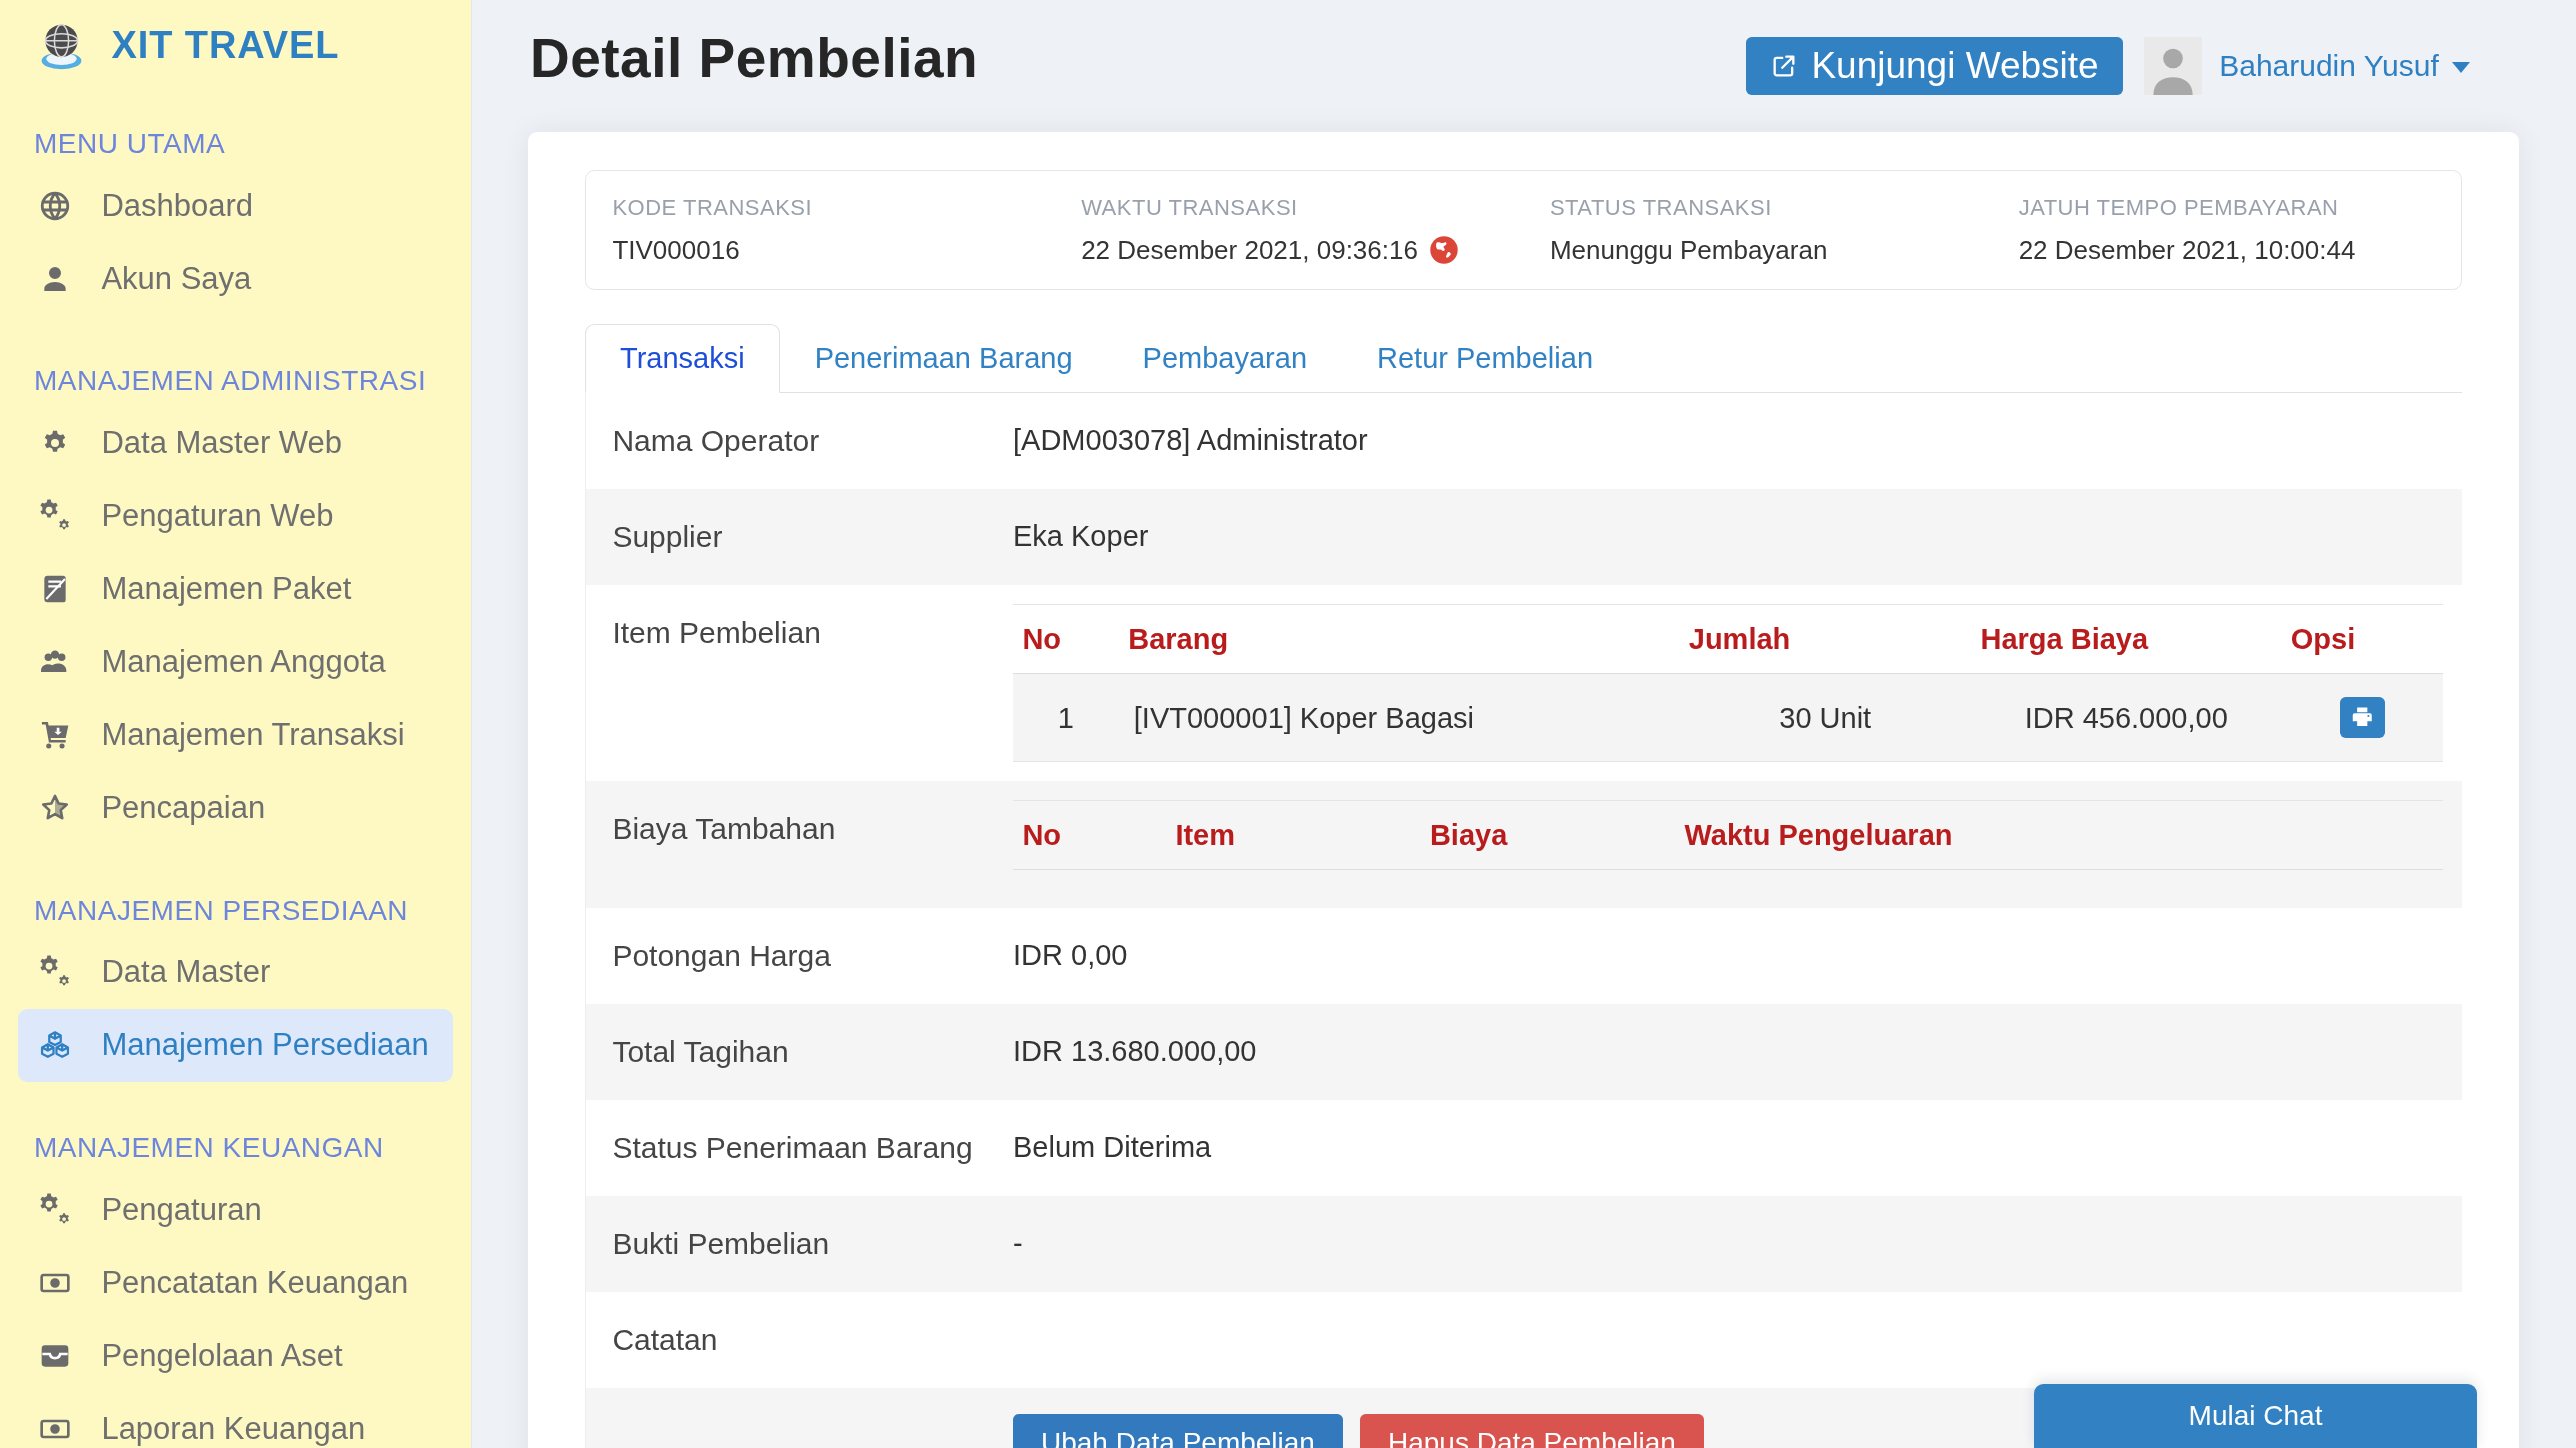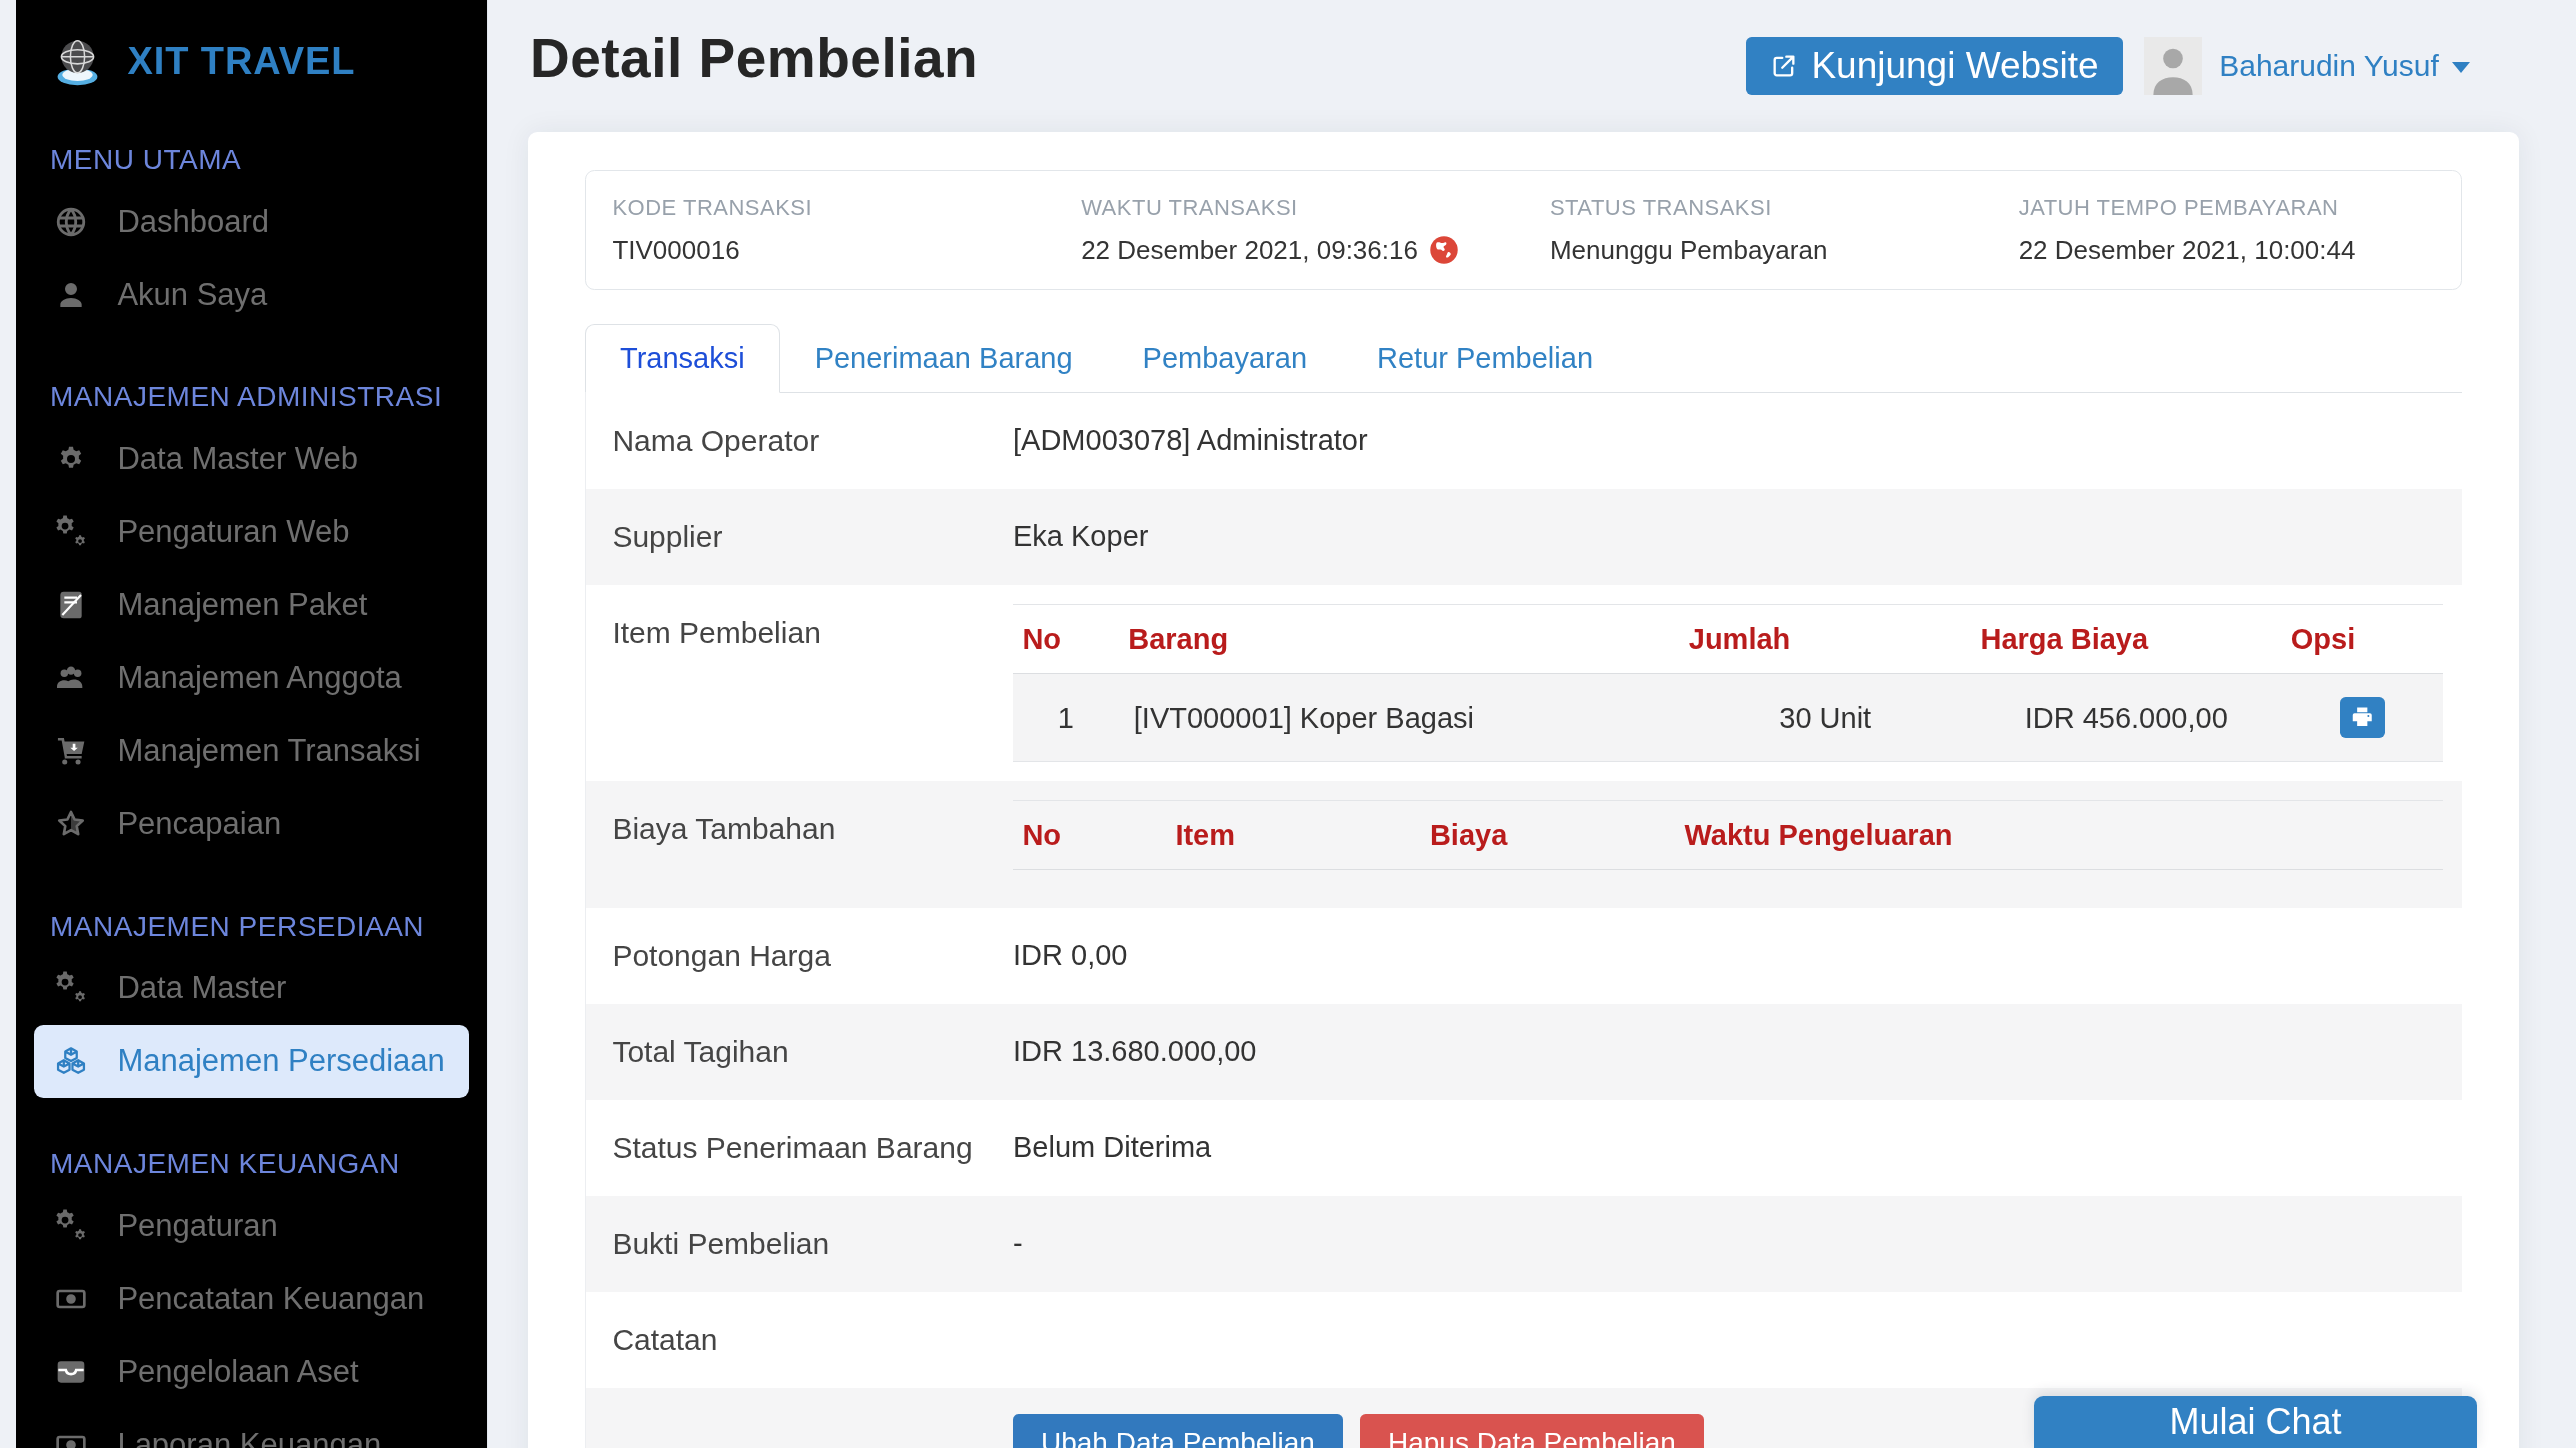--- a/index.html
+++ b/index.html
@@ -7,23 +7,23 @@
   body {
     font-family: "Liberation Sans", sans-serif;
     background: #eef1f6;
     position: relative;
     color: #333;
   }
   svg { display: block; }
 
   
   .sidebar {
-    position: absolute; left: 16px; top: 0; bottom: 0; width: 472px;
-    background: #000000; border-right: 0.9px solid #e3e8ef;
-    padding-top: 28px; overflow: hidden; z-index: 2;
+    position: absolute; left: 0; top: 0; bottom: 0; width: 472px;
+    background: #fef9c3; border-right: 0.9px solid #e3e8ef;
+    padding-top: 12px; overflow: hidden; z-index: 2;
   }
   .brand { display: flex; align-items: center; gap: 22.6px; padding: 0 34px; height: 66px; }
   .brand-name { font-size: 38px; font-weight: bold; color: #2f80c3; letter-spacing: 0.9px; }
   .side-section { margin-top: 52px; }
   .side-heading {
     padding: 0 34px; font-size: 28px; line-height: 28px; color: #6d86dc;
     letter-spacing: 0.5px; margin-bottom: 11.3px; font-weight: normal;
   }
   .side-item {
     display: flex; align-items: center; gap: 26.4px; height: 73px;
@@ -110,22 +110,22 @@
   .btn-edit, .btn-delete {
     height: 58px; padding: 0 28px; font-size: 28px; color: #fff; border-radius: 5.7px;
   }
   .btn-edit { background: #3279be; }
   .btn-delete { background: #d9534f; }
   .drow.actions-row { min-height: 198px; }
   .drow.actions-row .dvalue { padding-top: 26.4px; }
 
   
   .chat-btn {
-    position: absolute; right: 99px; bottom: 0; width: 443px; height: 52px;
-    background: #3181c3; color: #fff; font-size: 36px;
+    position: absolute; right: 99px; bottom: 0; width: 443px; height: 64px;
+    background: #3181c3; color: #fff; font-size: 28px;
     border-radius: 9.4px 9.4px 0 0; display: flex; align-items: center; justify-content: center;
     z-index: 5; cursor: pointer; box-shadow: 0 -3.8px 13.2px rgba(28,39,60,.12);
   }
   .hidden-defs { position: absolute; width: 0; height: 0; overflow: hidden; }
 </style>
 </head>
 <body>
 
 <svg class="hidden-defs">
   <defs>

